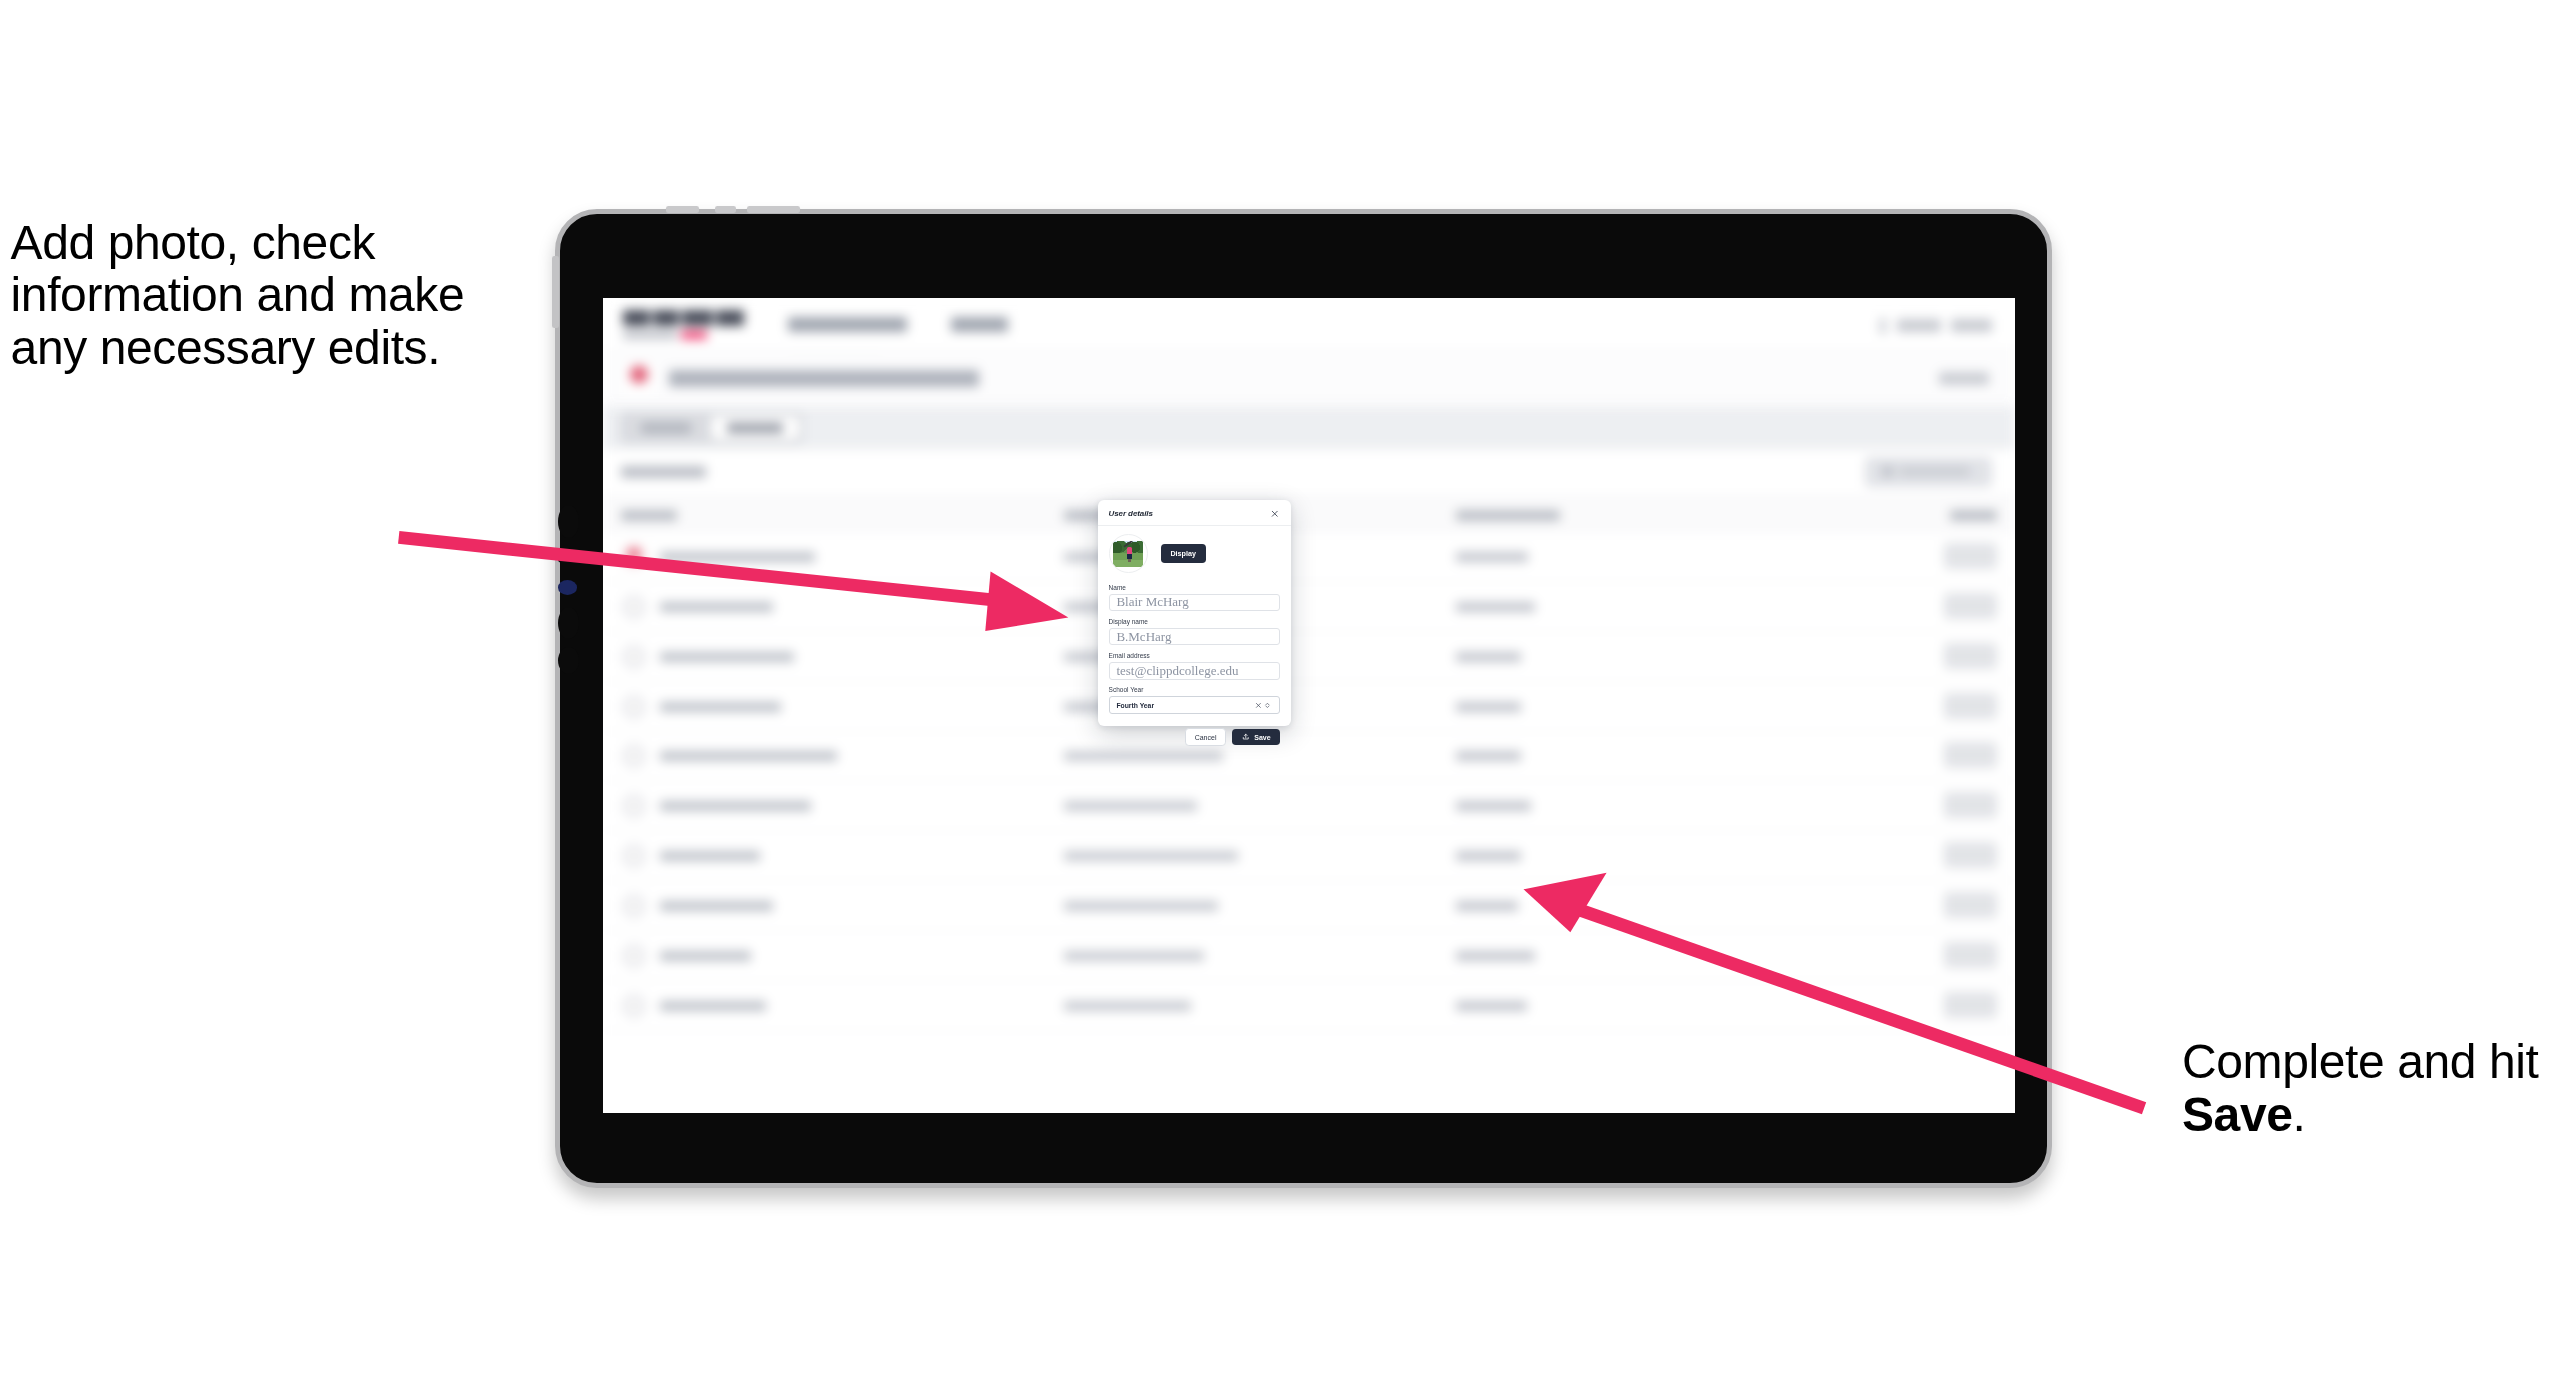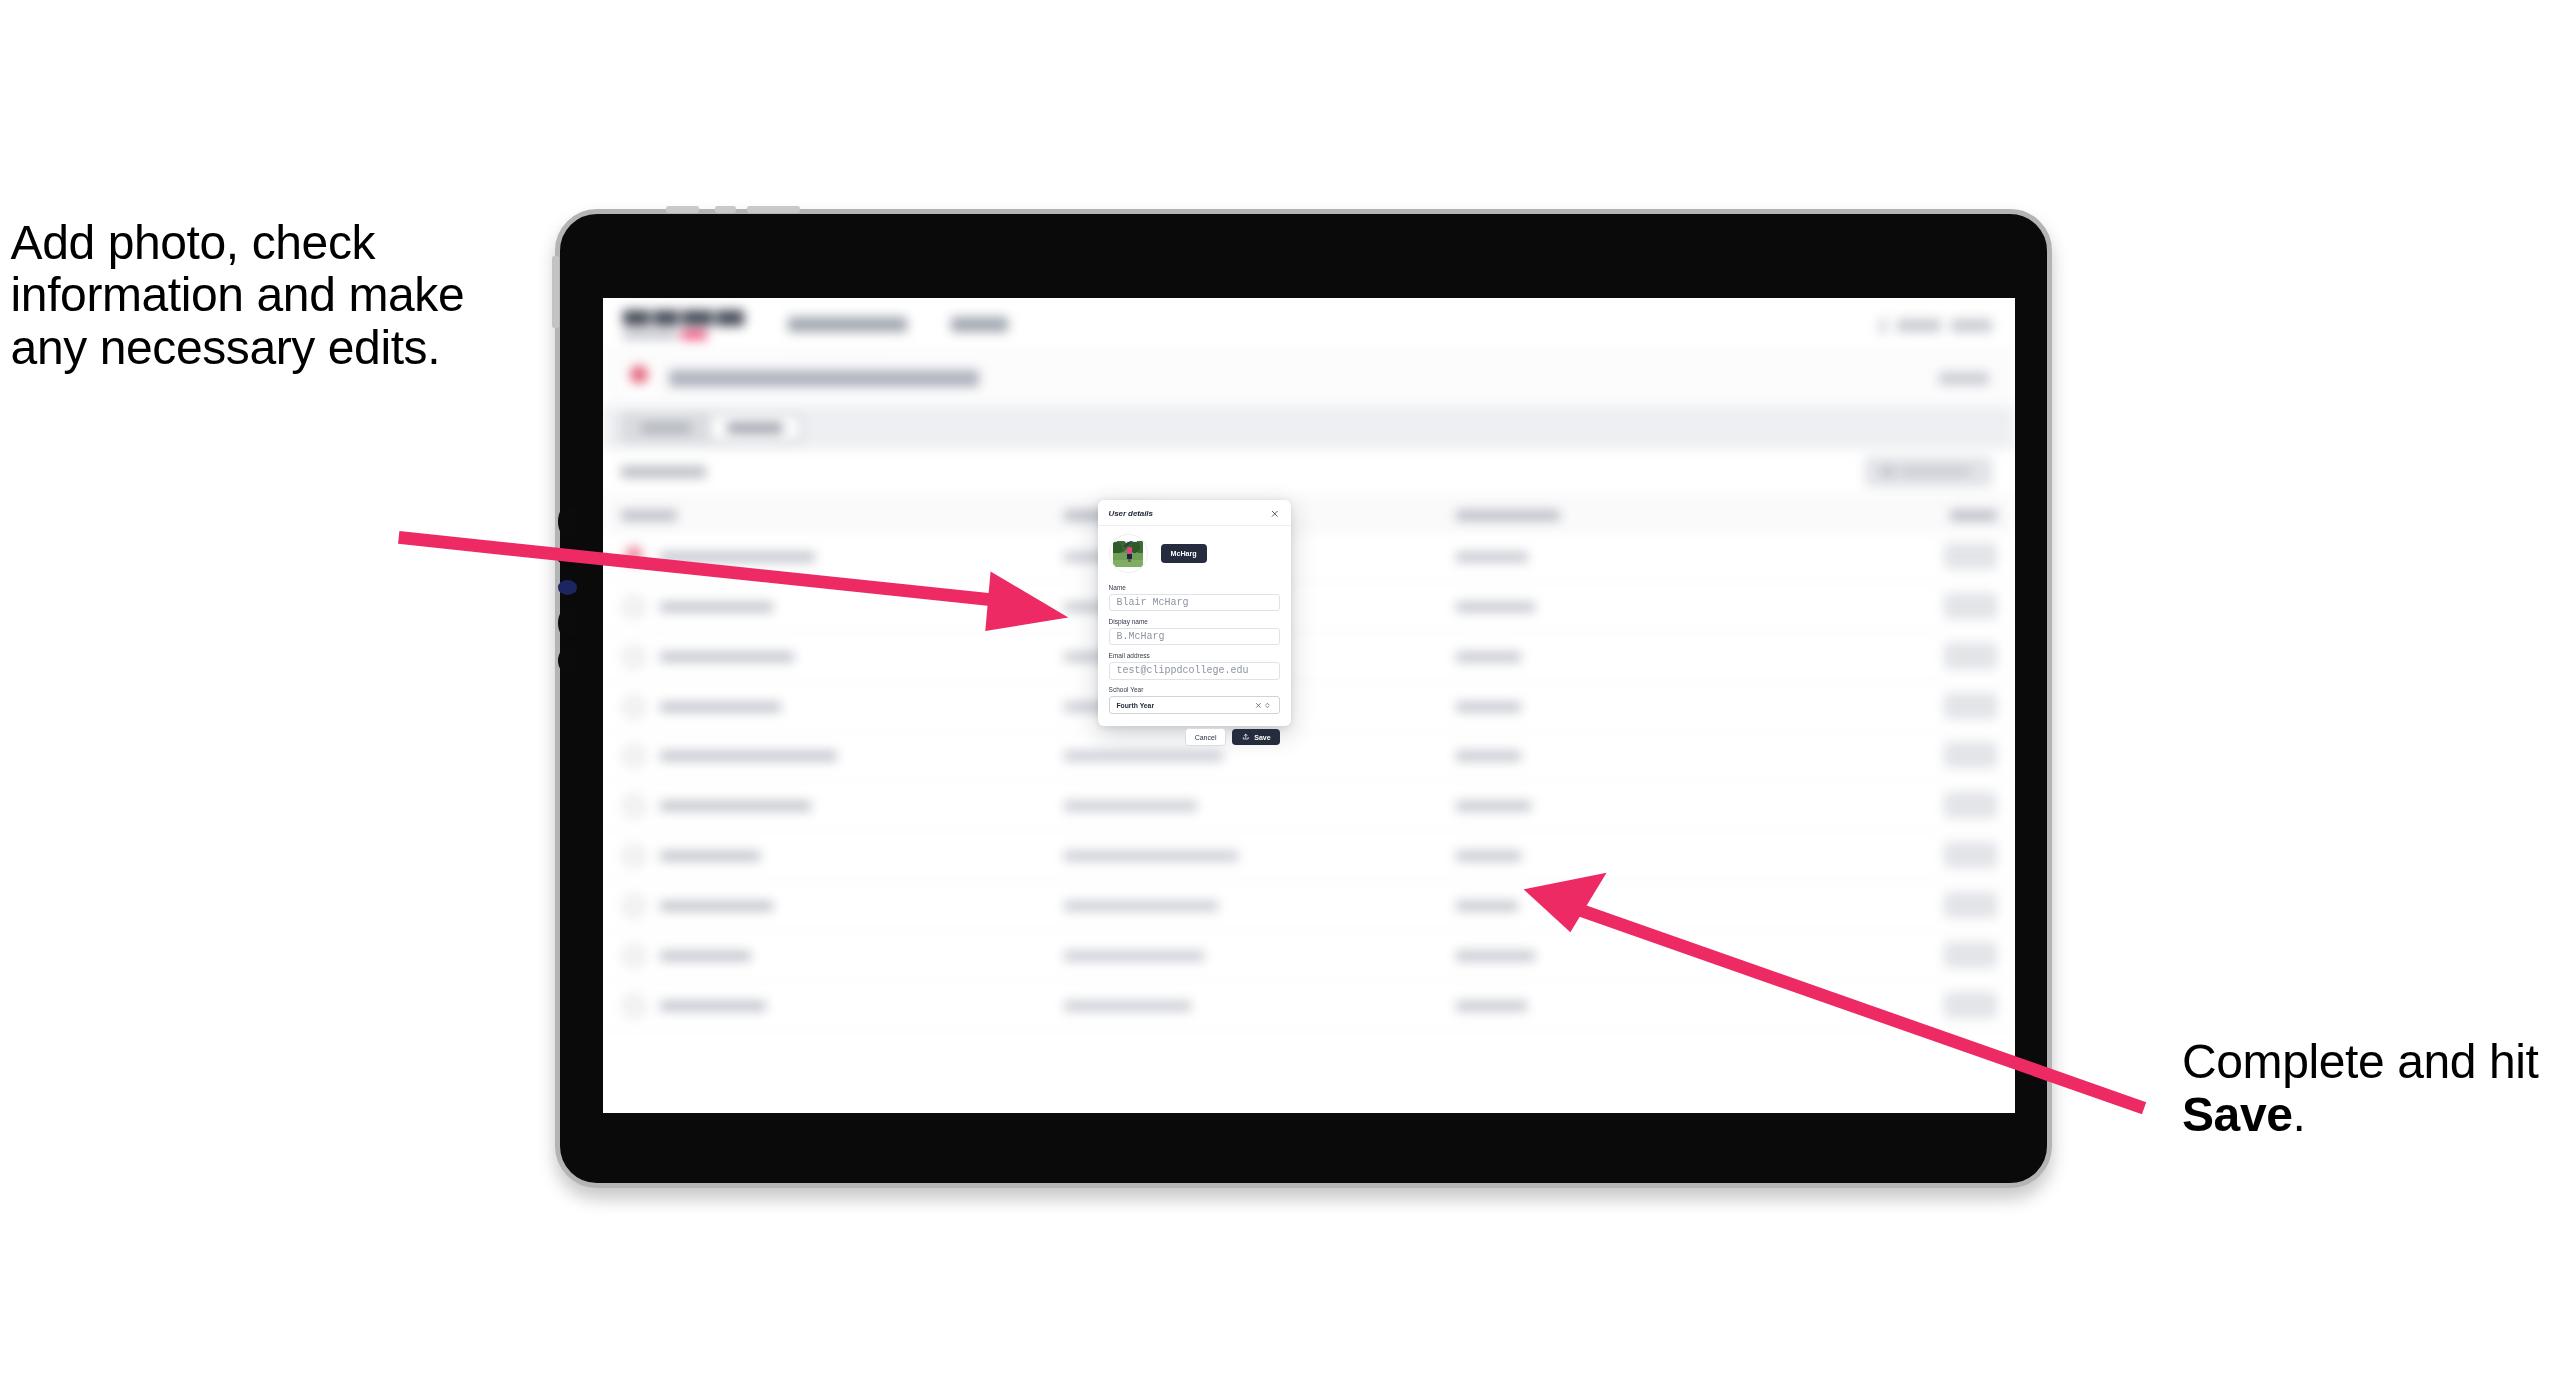--- a/index.html
+++ b/index.html
@@ -301,23 +301,23 @@
     color: #323a49;
     margin-bottom: 3px;
     display: block;
   }
   .field-input {
     width: 100%;
     height: 17.4px;
     border: 0.8px solid #dfe2e7;
     border-radius: 3px;
     padding: 0 6.8px;
-    font-size: 10px;
+    font-size: 13px;
     color: #6b7382;
-    font-family: Liberation Mono, monospace;
+    font-family: Liberation Serif, serif;
     background: #ffffff;
     outline: none;
   }
   .field-input::placeholder { color: #8d94a2; }
 
   #school-select {
     position: relative;
     width: 100%;
     height: 17.4px;
     border: 0.8px solid #cfd4db;
@@ -534,21 +534,21 @@
             <div id="avatar">
               <div id="avatar-photo">
                 <div id="golfer">
                   <div class="club"></div>
                   <div class="torso"></div>
                   <div class="legs"></div>
                   <div class="shin"></div>
                 </div>
               </div>
             </div>
-            <button id="upload-btn">McHarg</button>
+            <button id="upload-btn">Display</button>
           </div>
 
           <div id="fields">
               <div class="field"><label class="field-label">Name</label><input class="field-input" type="text" placeholder="Blair McHarg" style=""></div>
               <div class="field"><label class="field-label">Display name</label><input class="field-input" type="text" placeholder="B.McHarg" style=""></div>
               <div class="field"><label class="field-label">Email address</label><input class="field-input" type="text" placeholder="test@clippdcollege.edu" style=""></div>
             </div>
 
           <div class="field">
             <label class="field-label">School Year</label>

